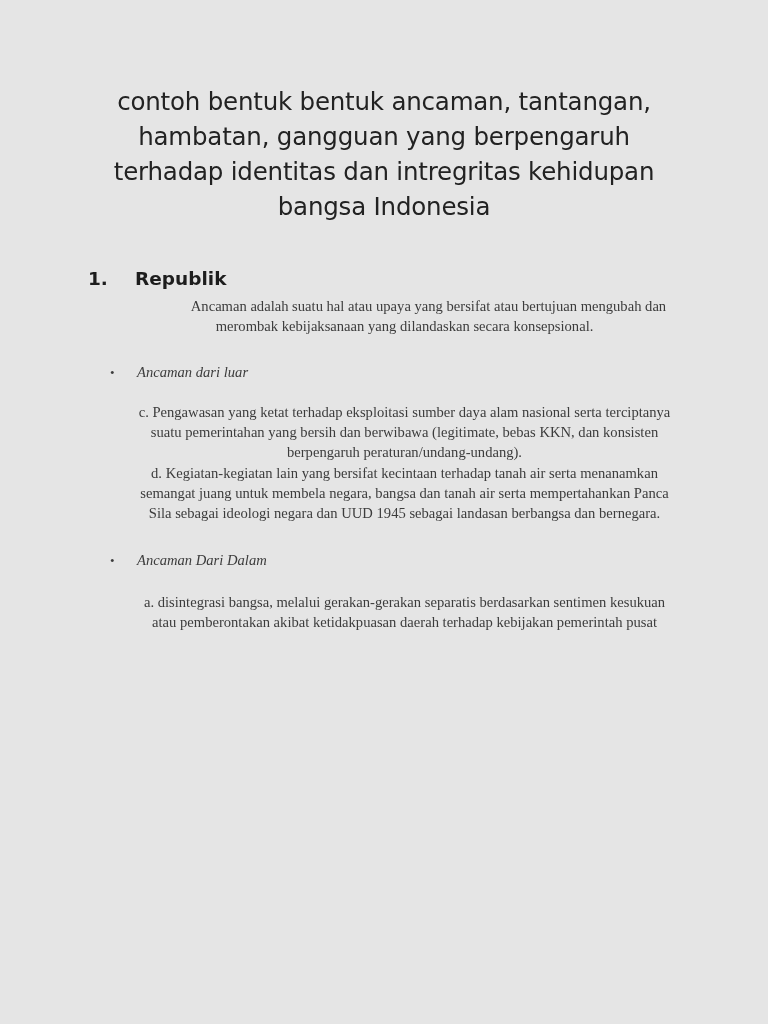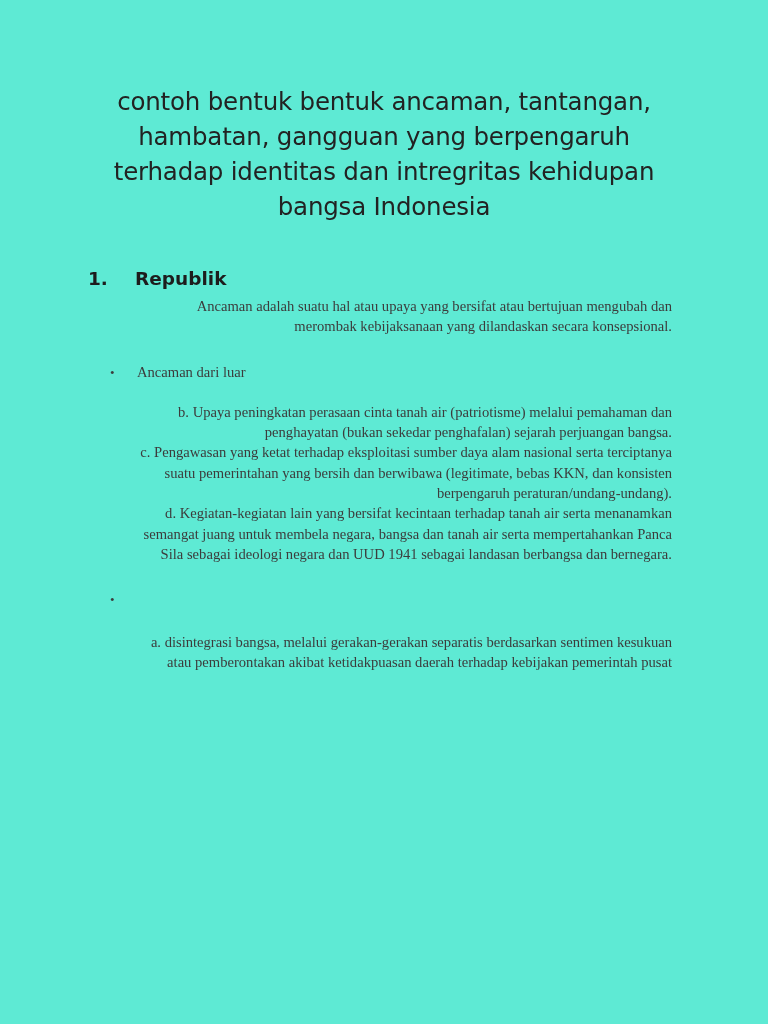--- a/index.html
+++ b/index.html
@@ -13,21 +13,21 @@
     height: 1024px;
     font-family: "Liberation Serif", "DejaVu Serif", serif;
     color: #3a3a3a;
     overflow: hidden;
   }
 
   .page {
     position: relative;
     width: 768px;
     height: 1024px;
-    background: #5eead4;
+    background: #e5e5e5;
     box-sizing: border-box;
     padding: 0;
   }
 
   
   .doc-title {
     margin: 0;
     padding: 84px 96px 0 96px;
     font-family: "DejaVu Sans", "Liberation Sans", sans-serif;
     font-size: 24.5px;
@@ -58,21 +58,21 @@
     flex: 1 1 auto;
   }
 
   
   .body-block {
     margin: 0;
     padding: 0 96px 0 137px;
     font-size: 14.6px;
     line-height: 20.3px;
     color: #3c3c3c;
-    text-align: right;
+    text-align: center;
   }
   .body-block.indent-first {
     text-indent: 48px;
   }
   .gap-intro { padding-top: 5px; }
 
   
   .bullet-row {
     display: flex;
     align-items: baseline;
@@ -83,20 +83,21 @@
   }
   .bullet-row .dot {
     flex: 0 0 27px;
     width: 27px;
     font-size: 13px;
     line-height: 20.3px;
     color: #3c3c3c;
   }
   .bullet-row .btext {
     flex: 1 1 auto;
+    font-style: italic;
   }
   .bullet-1 { margin-top: 25px; }
   .bullet-2 { margin-top: 26px; }
 
   .list-block { margin-top: 19px; }
   .para-block { margin-top: 21px; }
   .sub-list-block { margin-top: 0px; }
 </style>
 </head>
 <body>
@@ -111,26 +112,26 @@
   </div>
 
   <p class="body-block indent-first gap-intro">Ancaman adalah suatu hal atau upaya yang bersifat atau bertujuan mengubah dan merombak kebijaksanaan yang dilandaskan secara konsepsional.</p>
 
   <div class="bullet-row bullet-1">
     <span class="dot">•</span>
     <span class="btext">Ancaman dari luar</span>
   </div>
 
   <div class="list-block">
-    <p class="body-block">b. Upaya peningkatan perasaan cinta tanah air (patriotisme) melalui pemahaman dan penghayatan (bukan sekedar penghafalan) sejarah perjuangan bangsa.</p>
     <p class="body-block">c. Pengawasan yang ketat terhadap eksploitasi sumber daya alam nasional serta terciptanya suatu pemerintahan yang bersih dan berwibawa (legitimate, bebas KKN, dan konsisten berpengaruh peraturan/undang-undang).</p>
-    <p class="body-block">d. Kegiatan-kegiatan lain yang bersifat kecintaan terhadap tanah air serta menanamkan semangat juang untuk membela negara, bangsa dan tanah air serta mempertahankan Panca Sila sebagai ideologi negara dan UUD 1941 sebagai landasan berbangsa dan bernegara.</p>
+    <p class="body-block">d. Kegiatan-kegiatan lain yang bersifat kecintaan terhadap tanah air serta menanamkan semangat juang untuk membela negara, bangsa dan tanah air serta mempertahankan Panca Sila sebagai ideologi negara dan UUD 1945 sebagai landasan berbangsa dan bernegara.</p>
   </div>
 
   <div class="bullet-row bullet-2">
     <span class="dot">•</span>
+    <span class="btext">Ancaman Dari Dalam</span>
   </div>
 
   <div class="para-block">
     <p class="body-block sub-list-block">a. disintegrasi bangsa, melalui gerakan-gerakan separatis berdasarkan sentimen kesukuan atau pemberontakan akibat ketidakpuasan daerah terhadap kebijakan pemerintah pusat</p>
   </div>
 
 </div>
 
 </body></html>

